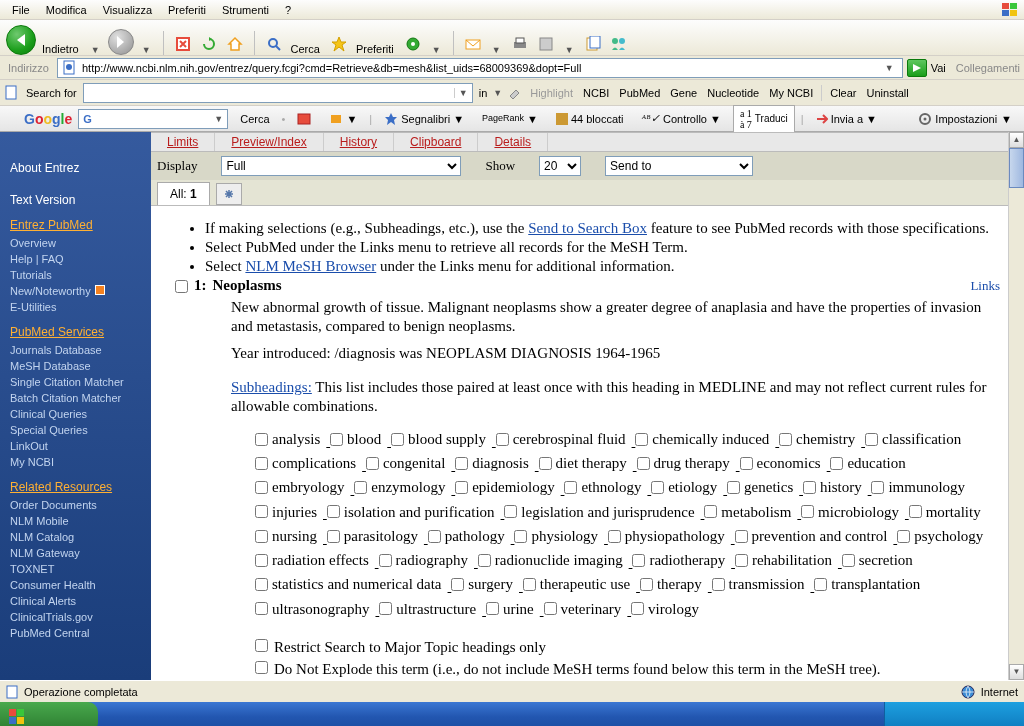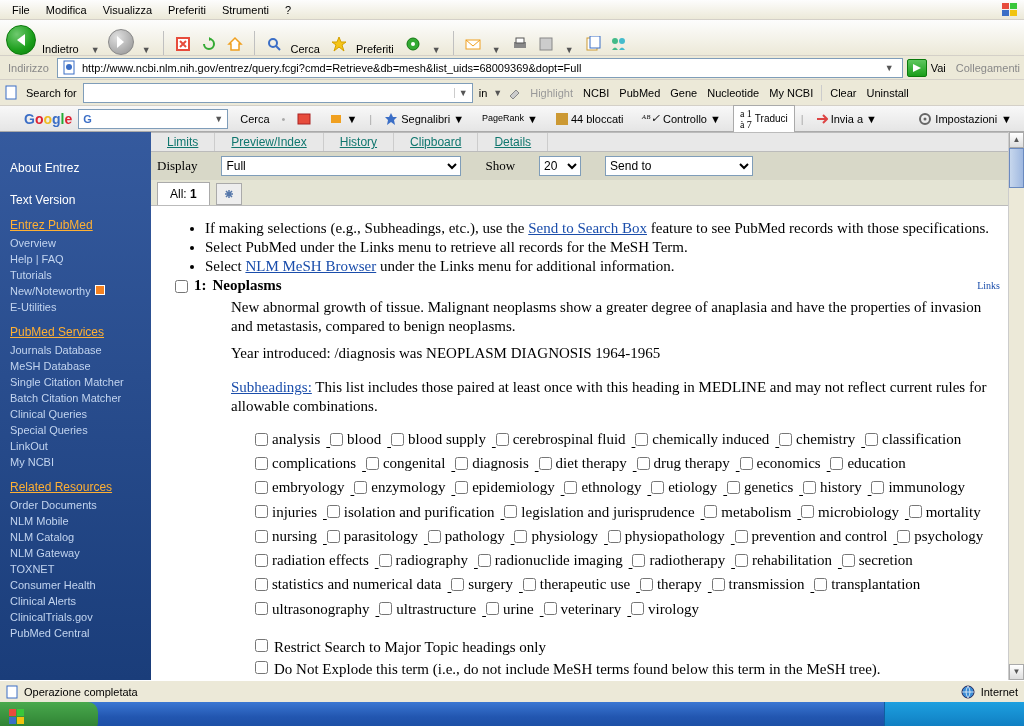--- a/index.html
+++ b/index.html
@@ -42,38 +42,38 @@
 .content { flex: 1; display: flex; height: 548px; }
 
 .sidebar { width: 151px; background: linear-gradient(#355a9e, #1a3d7a); color: #fff; font-size: 11px; padding: 8px 0 0 10px; overflow: hidden; }
 .sidebar .sec-head { color: #ffb033; font-size: 12px; margin: 10px 0 3px; cursor: pointer; text-decoration: underline; }
 .sidebar .sec-head.first { margin-top: 20px; color: #fff; text-decoration: none; }
 .sidebar a { color: #c2d4ef; text-decoration: none; display: block; line-height: 16px; cursor: pointer; }
 .sidebar .rss { display: inline-block; width: 10px; height: 10px; background: #f58220; border: 1px solid #fff; margin-left: 4px; }
 
 .main { flex: 1; background: #fff; overflow-y: auto; position: relative; }
 .tabrow { background: #e8e8e8; border-top: 1px solid #bbb; border-bottom: 1px solid #bbb; display: flex; height: 20px; }
-.tabrow .tab { padding: 2px 16px; color: #0f766e; text-decoration: underline; cursor: pointer; border-right: 1px solid #ccc; font-size: 12px; }
+.tabrow .tab { padding: 2px 16px; color: #b91c1c; text-decoration: underline; cursor: pointer; border-right: 1px solid #ccc; font-size: 12px; }
 .ctrlrow { background: #d8d8c8; padding: 4px 6px; display: flex; align-items: center; gap: 24px; font-size: 13px; font-family: "Times New Roman", serif; }
 .ctrlrow select { font-size: 12px; background: #fff; border: 1px solid #7f9db9; height: 20px; }
 .alltab-row { background: #e4e4d4; height: 26px; display: flex; align-items: flex-end; padding-left: 6px; border-bottom: 1px solid #bbb; }
 .alltab { background: #fff; border: 1px solid #aaa; border-bottom: none; padding: 4px 12px; font-size: 12px; }
 .alltab b { color: #000; }
 .toolicon { border: 1px solid #aaa; background: #eee; padding: 3px 5px; margin-left: 6px; cursor: pointer; }
 
 .page-body { padding: 12px 24px; font-family: "Times New Roman", serif; font-size: 15px; color: #000; }
 .page-body ul { margin-left: 30px; }
 .page-body li { margin: 2px 0; }
 .page-body a { color: #1a4dab; text-decoration: underline; }
 
 .result-head { display: flex; align-items: center; gap: 6px; margin-bottom: 4px; }
 .result-head input { margin-top: 2px; }
 .result-head .rn { font-weight: bold; }
 .result-head .rt { font-weight: bold; }
-.result-head .links { margin-left: auto; color: #1a4dab; cursor: pointer; font-size: 10px; font-family: Tahoma; }
+.result-head .links { margin-left: auto; color: #1a4dab; cursor: pointer; font-size: 13px; font-family: Tahoma; }
 .result-body { margin-left: 56px; }
 .result-body p { margin-bottom: 8px; line-height: 1.25; }
 
 .sub-block { margin-left: 24px; margin-top: 12px; }
 .sub-grid { line-height: 1.5; text-decoration: underline; }
 .sub-item { display: inline-flex; align-items: center; margin-right: 6px; white-space: nowrap; }
 .sub-item input { margin-right: 4px; vertical-align: middle; }
 .restrict-block { margin-top: 14px; }
 .restrict-block label { display: block; line-height: 1.5; }
 .restrict-block input { margin-right: 6px; }

